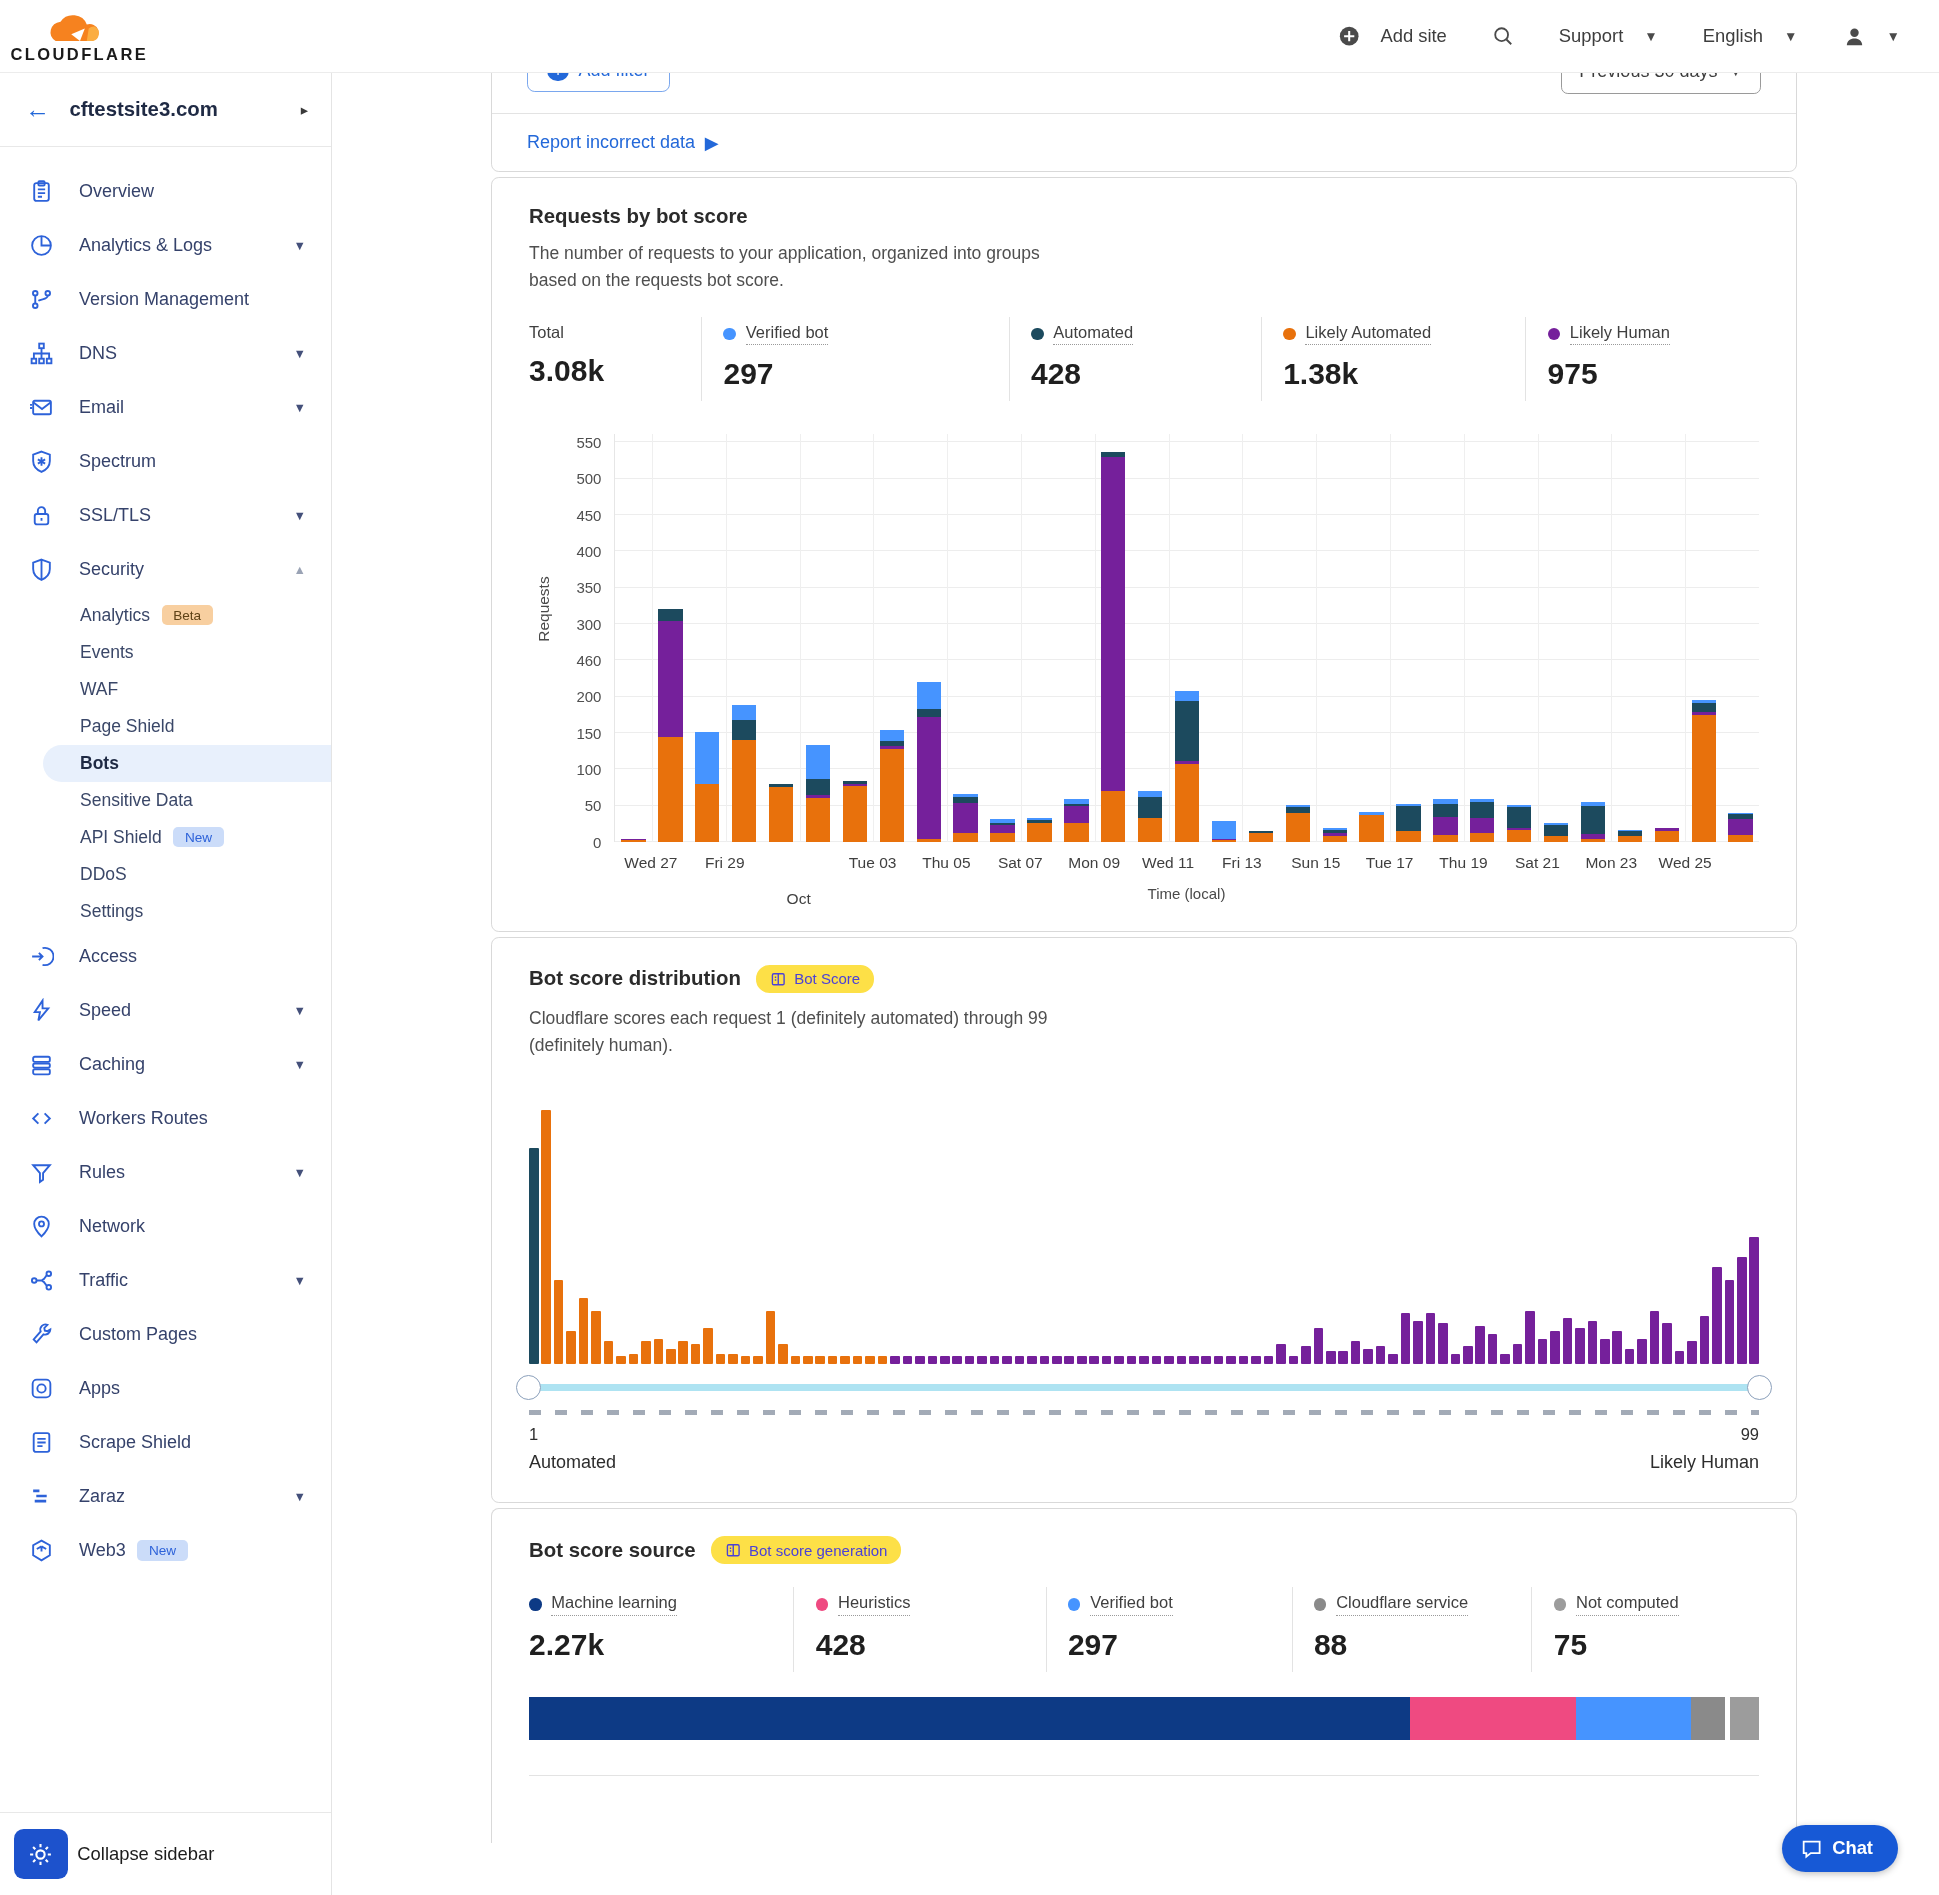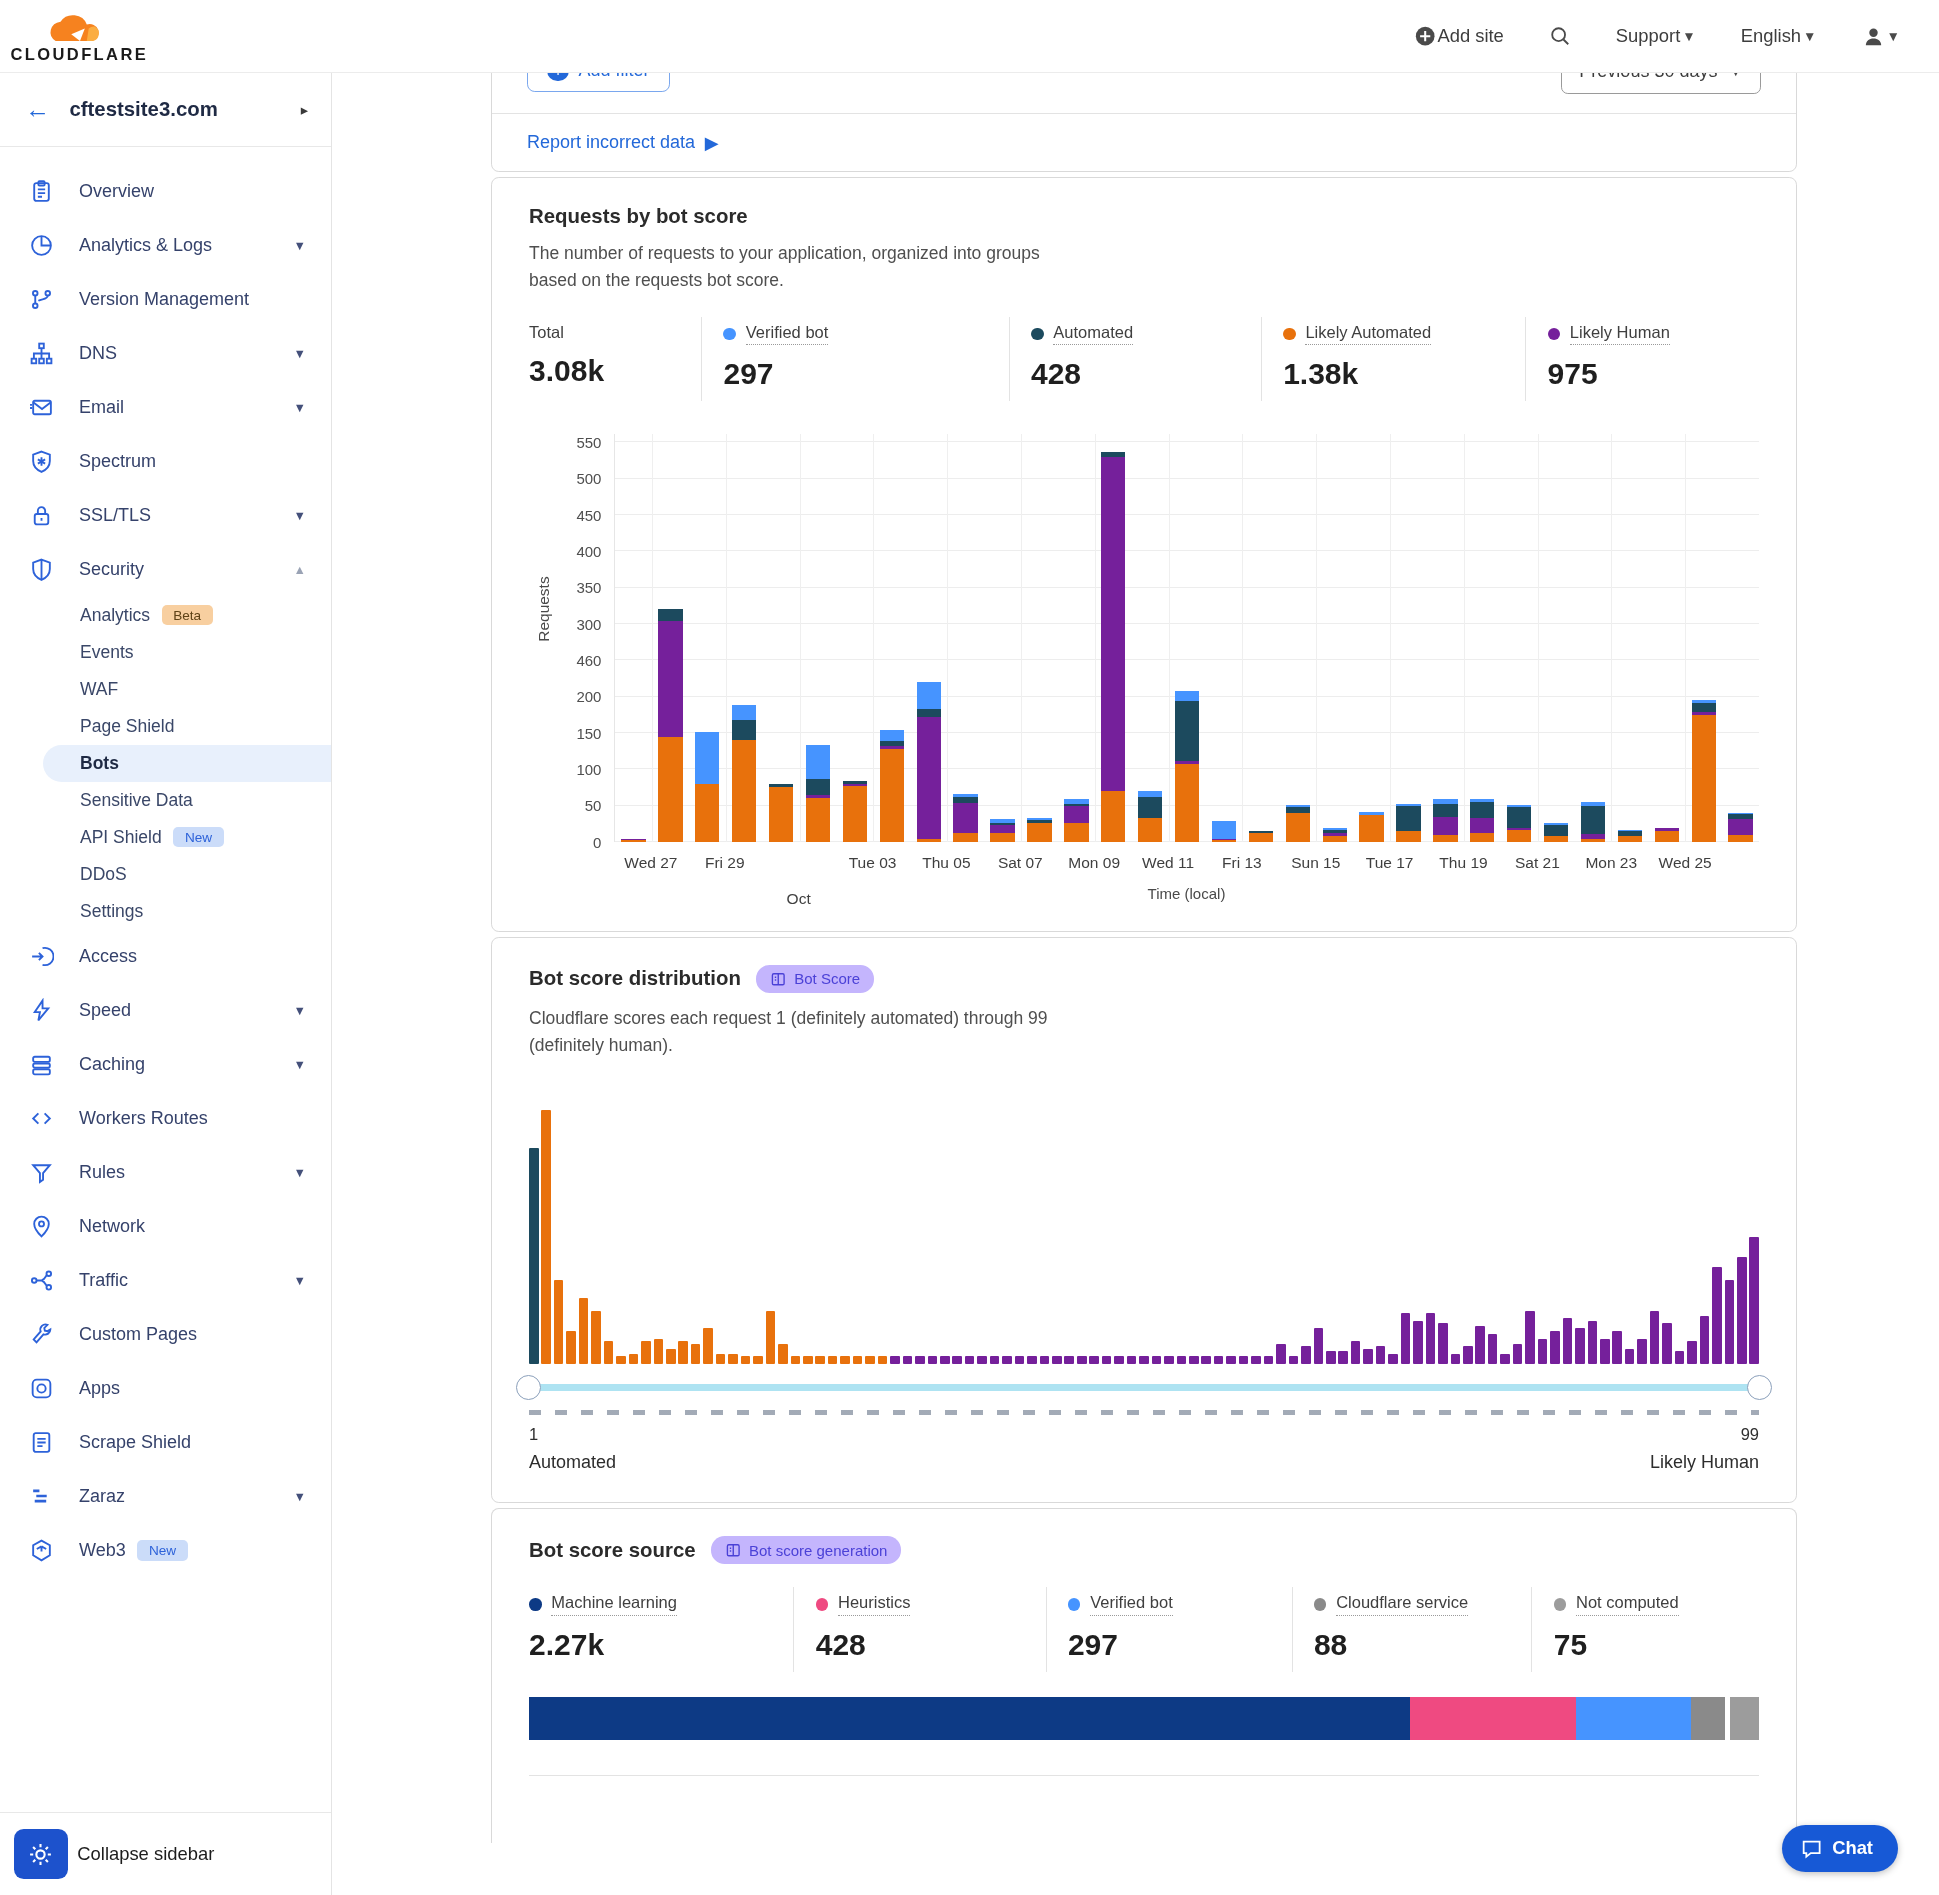--- a/index.html
+++ b/index.html
@@ -7,21 +7,21 @@
     font-family:"Liberation Sans", sans-serif; color:#333; }
 
   
   .hdr { position:fixed; top:0; left:0; right:0; height:73px; background:#fff;
     border-bottom:1px solid #ececec; display:flex; align-items:center;
     justify-content:space-between; padding:0 39px 0 21.3px; z-index:30; }
   .logo { display:flex; flex-direction:column; align-items:center; width:116px; }
   .logo svg { display:block; }
   .logo .word { font-size:16.5px; font-weight:bold; letter-spacing:2.4px; color:#1a1a1a; margin-top:1px; }
   .hdr-right { display:flex; align-items:center; gap:45px; font-size:18.4px; color:#3d3d3d; }
-  .hdr-item { display:flex; align-items:center; gap:2px; cursor:pointer; }
+  .hdr-item { display:flex; align-items:center; gap:21px; cursor:pointer; }
   .caret { font-size:13.6px; color:#4a4a4a; }
 
   
   .sidebar { position:fixed; top:73px; left:0; bottom:0; width:332px; background:#fff;
     border-right:1px solid #e4e4e4; display:flex; flex-direction:column; z-index:20; }
   .site-row { height:74px; display:flex; align-items:center; padding:0 23px 0 25px;
     border-bottom:1px solid #e8e8e8; flex:0 0 auto; }
   .back-arrow { color:#2368d9; font-size:25px; margin-right:19.4px; cursor:pointer; }
   .site-name { font-size:20.4px; font-weight:bold; color:#1f2a44; flex:1; }
   .site-caret { color:#3a3a3a; font-size:14.6px; cursor:pointer; }
@@ -60,21 +60,21 @@
   .range-btn { border:1px solid #9a9a9a; background:#fff; border-radius:6.8px; padding:10.7px 17.5px;
     font-size:18px; color:#3c3c3c; cursor:pointer; display:inline-flex; gap:11.6px;
     align-items:center; font-family:inherit; }
   .hdiv { border-top:1px solid #e3e3e3; }
   .report-row { padding:17.5px 35px; }
   .report-link { color:#2368d9; font-size:18px; cursor:pointer; display:inline-flex; gap:9.7px; align-items:center; }
 
   .panel { padding:27px 37px 29px 37px; }
   .panel-title-row { display:flex; align-items:center; gap:15.5px; }
   .panel-title { font-size:20.4px; font-weight:bold; color:#2b2b2b; }
-  .doc-badge { display:inline-flex; align-items:center; gap:7.8px; background:#c4b5fd; color:#4b41d7;
+  .doc-badge { display:inline-flex; align-items:center; gap:7.8px; background:#fde047; color:#4b41d7;
     font-size:15px; padding:5.8px 13.6px; border-radius:13.6px; cursor:pointer; }
   .panel-desc { font-size:17.5px; color:#4f4f4f; line-height:1.55; margin-top:11.6px; max-width:543px; }
 
   .stats-row { display:flex; margin-top:23px; }
   .stat-cell { padding:5.8px 0 9.7px 21.3px; border-left:1px solid #e3e3e3; }
   .stat-cell:first-child { border-left:none; padding-left:0; }
   .stat-label { display:inline-flex; align-items:center; gap:9.7px; font-size:16.5px; color:#3f3f3f; }
   .stat-label .u { border-bottom:1.9px dotted #9a9a9a; padding-bottom:2.9px; }
   .dot { width:12.6px; height:12.6px; border-radius:50%; display:inline-block; }
   .stat-value { font-size:30px; font-weight:600; color:#1f1f1f; margin-top:12px; }

